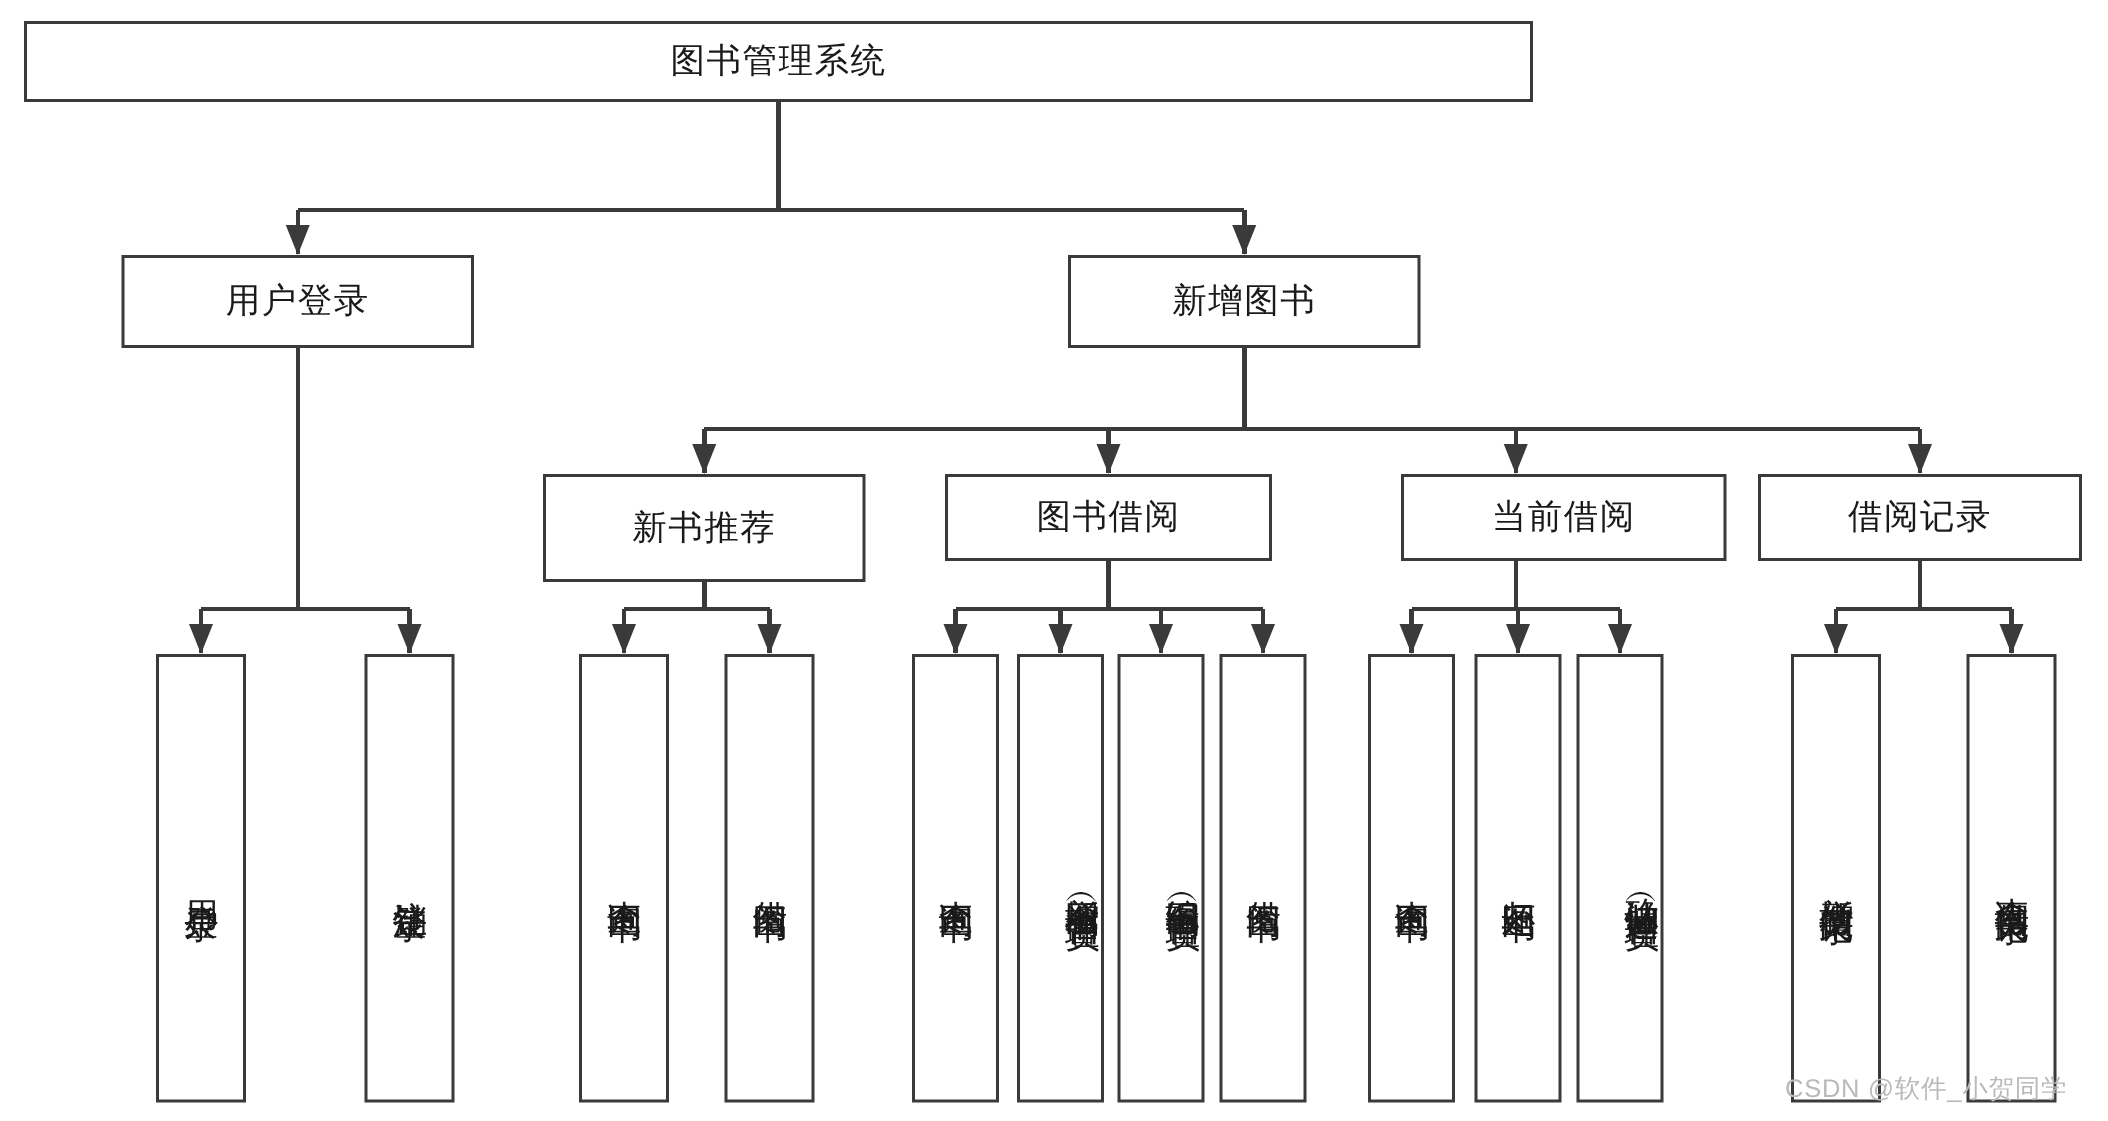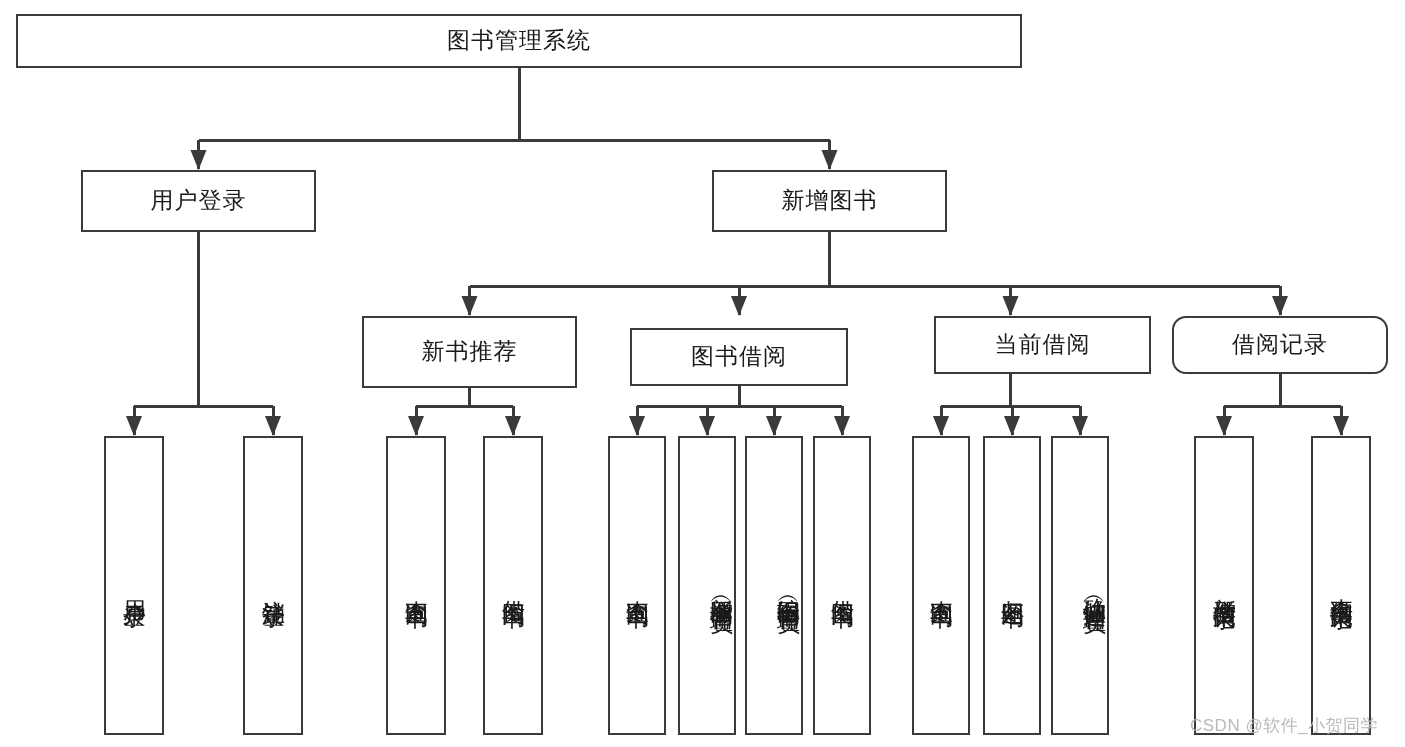--- a/index.html
+++ b/index.html
@@ -123,23 +123,23 @@
       <path d="M 1216 416 L 1232 416 L 1224 436 Z" fill="#3a3a3a"></path>
       <line x1="1341" y1="406" x2="1341" y2="435" stroke="#3a3a3a" stroke-width="3" shape-rendering="crispEdges"></line>
       <path d="M 1333 416 L 1349 416 L 1341 436 Z" fill="#3a3a3a"></path>
     </svg>
 
   <div id="node-layer">
       <div class="node horizontal" style="left: 16px; top: 14px; width: 1006px; height: 54px;">图书管理系统</div>
       <div class="node horizontal" style="left: 81px; top: 170px; width: 235px; height: 62px;">用户登录</div>
       <div class="node horizontal" style="left: 712px; top: 170px; width: 235px; height: 62px;">新增图书</div>
       <div class="node horizontal" style="left: 362px; top: 316px; width: 215px; height: 72px;">新书推荐</div>
-      <div class="node horizontal" style="left: 630px; top: 316px; width: 218px; height: 58px; margin-top: 12px;">图书借阅</div>
+      <div class="node horizontal" style="left: 630px; top: 316px; width: 218px; height: 58px;">图书借阅</div>
       <div class="node horizontal" style="left: 902px; top: 316px; width: 217px; height: 58px; margin-left: 32px;">当前借阅</div>
-      <div class="node horizontal" style="left: 1172px; top: 316px; width: 216px; height: 58px; border-radius: 14px;">借阅记录</div>
+      <div class="node horizontal" style="left: 1172px; top: 316px; width: 216px; height: 58px;">借阅记录</div>
       <div class="node vertical v-center" style="left: 104px; top: 436px; width: 60px; height: 299px;">用户登录</div>
       <div class="node vertical v-center" style="left: 243px; top: 436px; width: 60px; height: 299px;">注销登录</div>
       <div class="node vertical v-center" style="left: 386px; top: 436px; width: 60px; height: 299px;">查询图书</div>
       <div class="node vertical v-center" style="left: 483px; top: 436px; width: 60px; height: 299px;">借阅图书</div>
       <div class="node vertical v-center" style="left: 608px; top: 436px; width: 58px; height: 299px;">查询图书</div>
       <div class="node vertical" style="left: 678px; top: 436px; width: 58px; height: 299px;">新增图书（管理员）</div>
       <div class="node vertical" style="left: 745px; top: 436px; width: 58px; height: 299px;">编辑图书（管理员）</div>
       <div class="node vertical v-center" style="left: 813px; top: 436px; width: 58px; height: 299px;">借阅图书</div>
       <div class="node vertical v-center" style="left: 912px; top: 436px; width: 58px; height: 299px;">查询图书</div>
       <div class="node vertical v-center" style="left: 983px; top: 436px; width: 58px; height: 299px;">归还图书</div>

